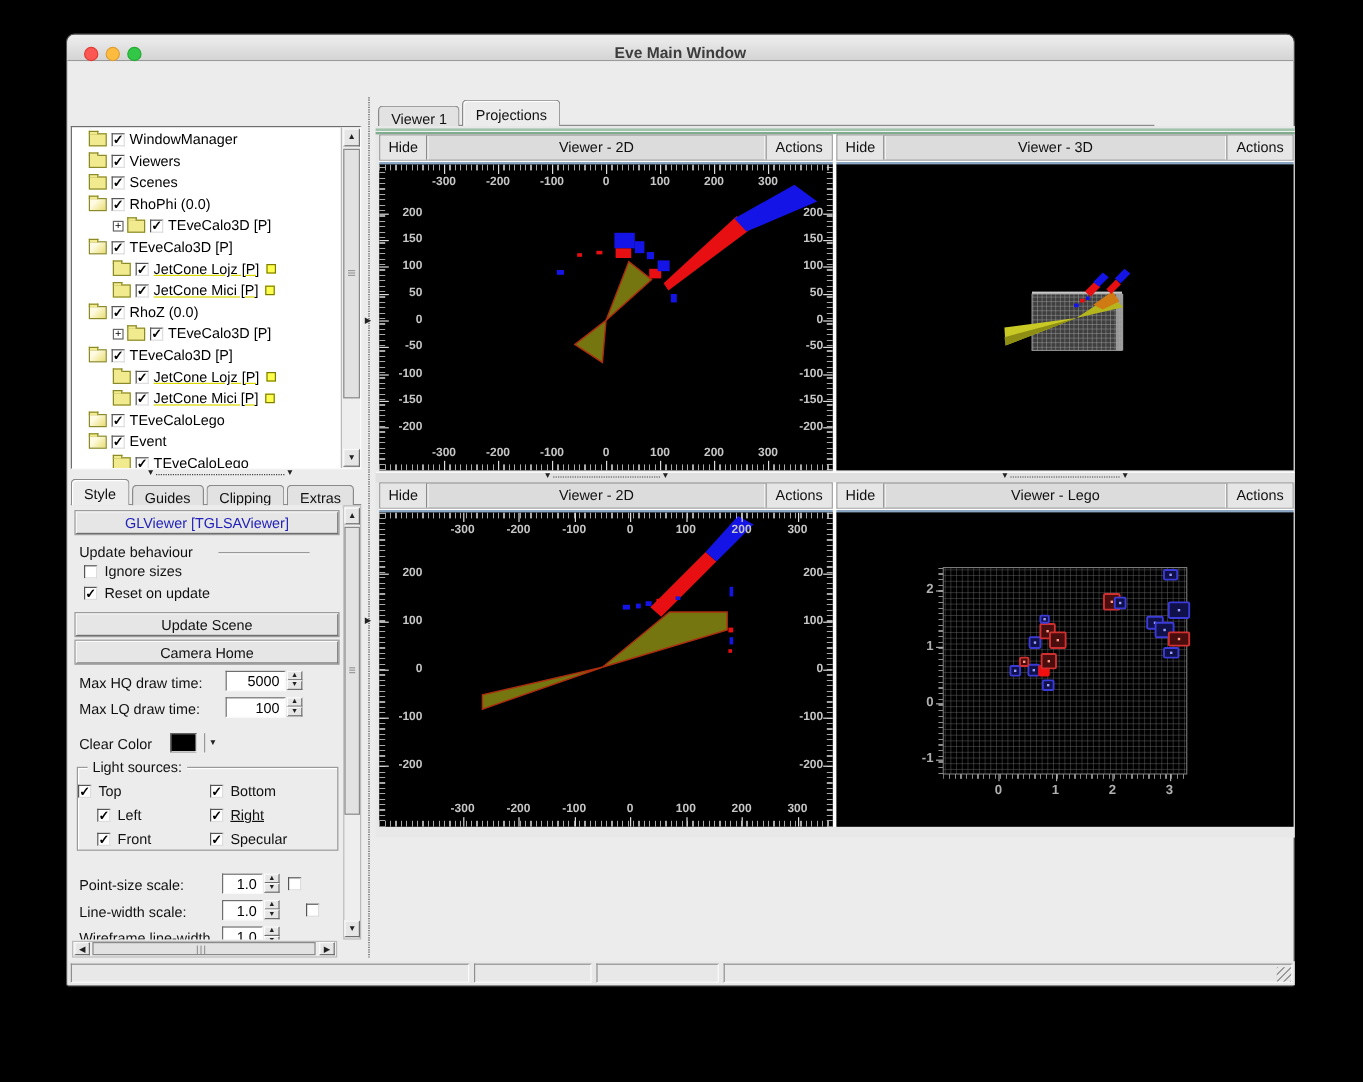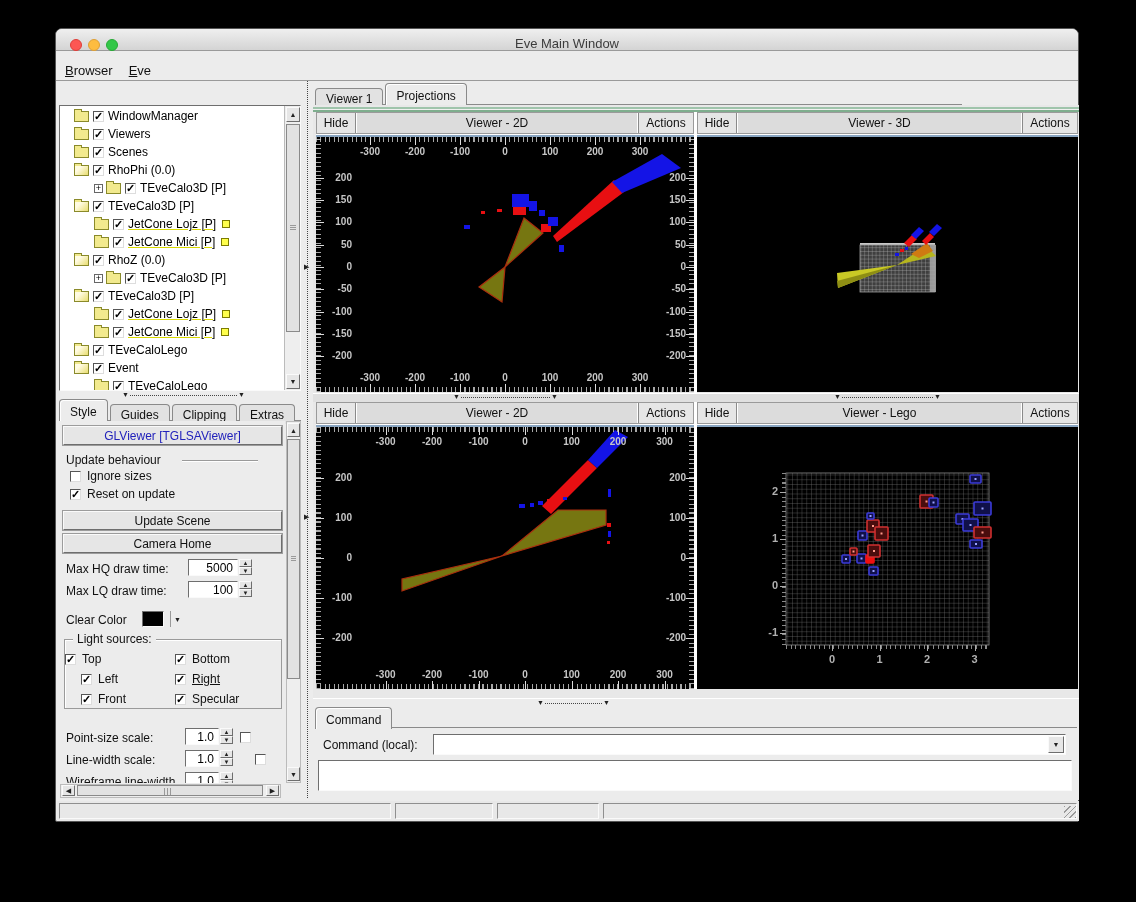--- a/index.html
+++ b/index.html
@@ -3,21 +3,21 @@
 <meta charset="utf-8">
 <style>
   html,body{margin:0;padding:0;background:#000;}
   *{box-sizing:border-box;font-family:"Liberation Sans",sans-serif;}
   .abs{position:absolute;}
   #stage{position:relative;width:1136px;height:902px;background:#000;overflow:hidden;}
   #win{position:absolute;left:55px;top:28px;width:1024px;height:794px;background:#ececec;
        border:1px solid #555;border-radius:7px 7px 2px 2px;box-shadow:0 8px 30px rgba(0,0,0,.6);}
   
   #titlebar{position:absolute;left:0;top:0;right:0;height:22px;border-radius:6px 6px 0 0;
-    background:linear-gradient(#efefef,#d4d4d4);border-bottom:1px solid #9a9a9a;}
+    background:linear-gradient(#efefef,#d4d4d4);border-bottom:1px solid #9a9a9a;font-weight:bold;}
   .tl{position:absolute;top:10px;width:12px;height:12px;border-radius:50%;}
   #title{position:absolute;left:0;right:0;top:7px;text-align:center;font-size:13px;color:#3c3c3c;}
   
   #menubar{position:absolute;left:0;top:31px;right:0;height:21px;background:#ececec;border-bottom:1px solid #9a9a9a;padding-left:8px;}
   .menuitem{display:inline-block;font-size:13px;color:#111;padding:3px 9px 0 1px;margin-right:6px;}
   .menuitem u{text-decoration:underline;}
   
   .tab{display:inline-block;font-size:12px;color:#111;background:#e2e2e2;border:1px solid #8a8a8a;border-bottom:none;
        border-radius:4px 4px 0 0;padding:3px 10px 2px;margin-right:2px;position:relative;top:3px;}
   .tab.active{background:#ececec;top:0;padding-top:5px;z-index:3;box-shadow:inset 1px 1px 0 #fff;}
@@ -86,21 +86,20 @@
 <div id="stage">
   <div id="win">
 
     <div id="titlebar">
       <span class="tl" style="left:14px;background:#fc5753;border:1px solid #df3e38;"></span>
       <span class="tl" style="left:32px;background:#fdbc40;border:1px solid #de9f34;"></span>
       <span class="tl" style="left:50px;background:#33c748;border:1px solid #27aa35;"></span>
       <div id="title">Eve Main Window</div>
     </div>
 
-    <div id="menubar"><span class="menuitem"><u>B</u>rowser</span><span class="menuitem"><u>E</u>ve</span></div>
 
     <div id="content" class="abs" style="left:1px;top:52px;width:1022px;height:719px;">
 
       <div id="sidebar" class="abs" style="left:0;top:0;width:246px;height:719px;">
         <div id="treebox" class="abs sunken" style="left:2px;top:24px;width:242px;height:286px;overflow:hidden;background:#fff;">
           <div id="tree" class="abs" style="left:12px;top:1px;right:18px;">
               <div class="trow" style="padding-left: 2px;">
                 <span class="folder"></span>
                 <span class="cb on"></span>
                 <span class="tlabel">WindowManager</span>
@@ -618,36 +617,20 @@
                 <div class="legl" style="left: 57px; top: 112px; width: 24px; text-align: right; transform: translateY(-55%);">1</div>
                 <div class="ltick" style="left: 83px; top: 112px; width: 6px; height: 1px; background: rgb(170, 170, 170);"></div>
                 <div class="legl" style="left: 57px; top: 159px; width: 24px; text-align: right; transform: translateY(-55%);">0</div>
                 <div class="ltick" style="left: 83px; top: 159px; width: 6px; height: 1px; background: rgb(170, 170, 170);"></div>
                 <div class="legl" style="left: 57px; top: 206px; width: 24px; text-align: right; transform: translateY(-55%);">-1</div>
                 <div class="ltick" style="left: 83px; top: 206px; width: 6px; height: 1px; background: rgb(170, 170, 170);"></div>
               </div>
             </div>
         </div>
 
-        <div id="cmd" class="abs" style="left:0;top:617px;width:766px;height:102px;background:#ececec;border-top:1px solid #fff;">
-          <div class="dsplit" style="left:224px;top:2px;width:73px;">
-            <span class="m" style="left:0;">▼</span>
-              <span class="dots"></span>
-              <span class="m" style="right:0;">▼</span>
-          </div>
-          <div class="abs tabrow" style="left:2px;top:8px;width:762px;height:21px;">
-            <span class="tab active">Command</span>
-          </div>
-          <span class="slbl" style="left:10px;top:39px;">Command (local):</span>
-          <div class="abs sunken" style="left:120px;top:35px;width:633px;height:21px;">
-            <span></span>
-            <span class="abs" style="right:1px;top:1px;width:16px;height:17px;background:#e6e6e6;border:1px solid;border-color:#fafafa #6e6e6e #6e6e6e #fafafa;font-size:7px;display:flex;align-items:center;justify-content:center;color:#222;">▼</span>
-          </div>
-          <div class="abs sunken" style="left:5px;top:61px;width:754px;height:31px;"><span></span></div>
-        </div>
       </div>
     </div>
 
     <div id="statusbar" class="abs" style="left:1px;top:772px;width:1022px;height:20px;background:#e8e8e8;">
       <div class="statuscell" style="left:2px;width:332px;"></div>
       <div class="statuscell" style="left:338px;width:98px;"></div>
       <div class="statuscell" style="left:440px;width:102px;"></div>
       <div class="statuscell" style="left:546px;width:474px;"></div>
       <div class="abs" style="right:3px;bottom:3px;width:12px;height:12px;background:repeating-linear-gradient(135deg,#999 0 1px,transparent 1px 4px);"></div>
     </div>

